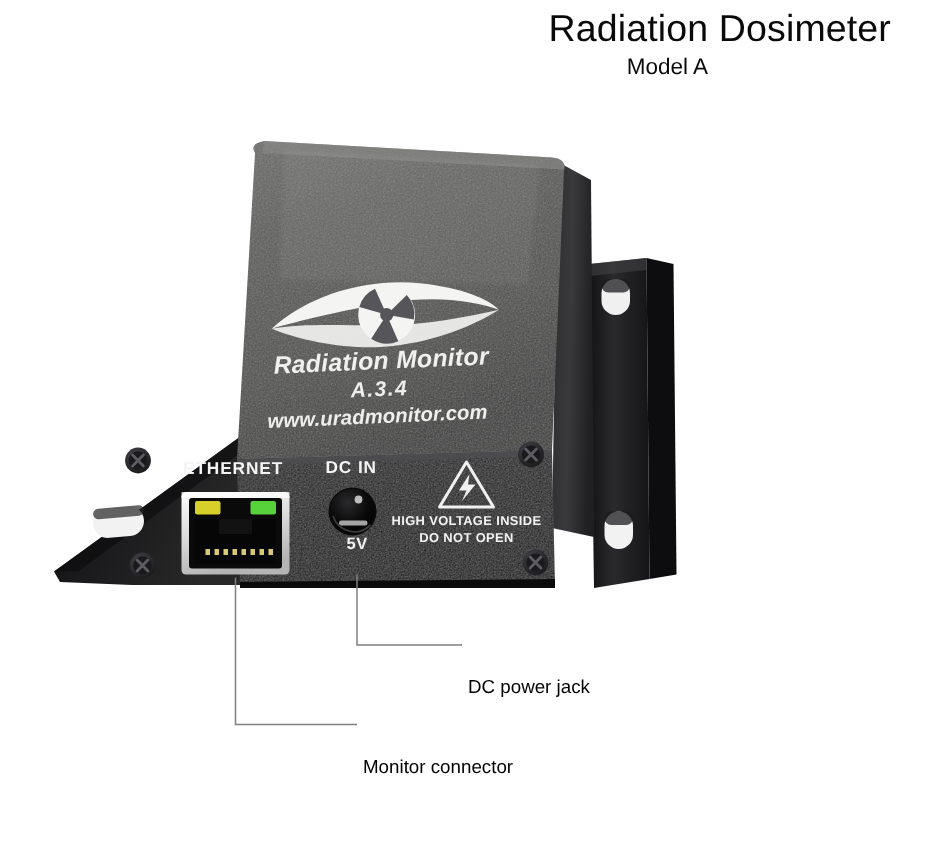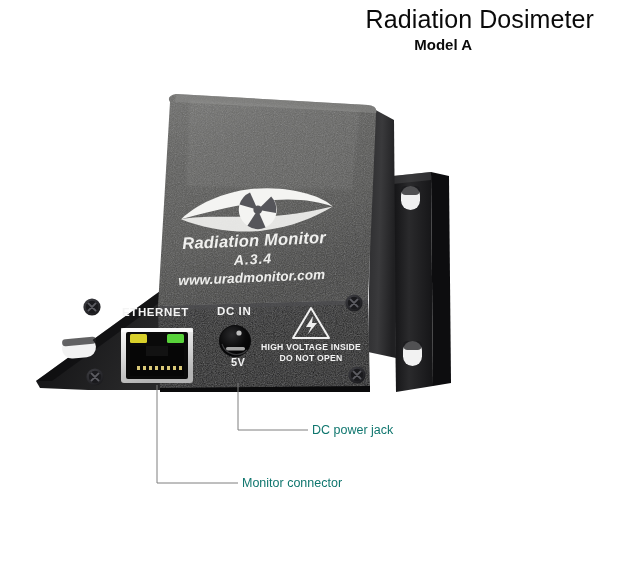--- a/index.html
+++ b/index.html
@@ -4,31 +4,31 @@
 <style>
   html,body{margin:0;padding:0;background:#ffffff;}
   body{width:620px;height:568px;overflow:hidden;
        font-family:"Liberation Sans",sans-serif;color:#000;}
   #stage{position:relative;width:608px;height:568px;background:#fff;}
 
   
   #title-block{position:absolute;right:14px;top:4px;text-align:right;}
   #product-title{font-size:25px;font-weight:400;line-height:30px;
                  letter-spacing:.1px;color:#0a0a0a;white-space:nowrap;}
-  #product-model{font-size:15px;font-weight:700;line-height:19px;
+  #product-model{font-size:15px;font-weight:400;line-height:19px;
                  color:#0a0a0a;white-space:nowrap;margin-top:1px;
                  margin-right:122px;}
 
   
   #device-photo{position:absolute;left:0;top:0;width:620px;height:568px;}
   svg{display:block;}
 
   
-  .callout-label{position:absolute;font-size:12.5px;color:#0f766e;
-                 white-space:nowrap;line-height:14px;}
+  .callout-label{position:absolute;font-size:12.5px;color:#000000;
+                 white-space:nowrap;line-height:14px;margin-top:28px;}
   #callout-dc{left:312px;top:423px;}
   #callout-eth{left:242px;top:476px;}
 </style>
 </head>
 <body>
 
 <div id="stage">
 
   <div id="title-block">
     <div id="product-title">Radiation Dosimeter</div>

